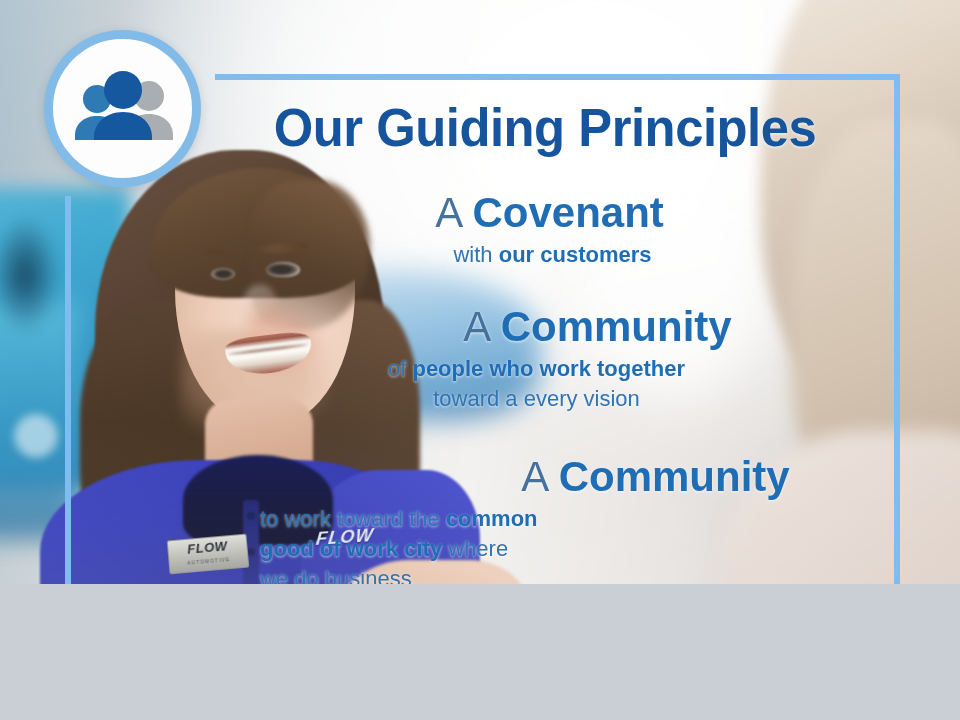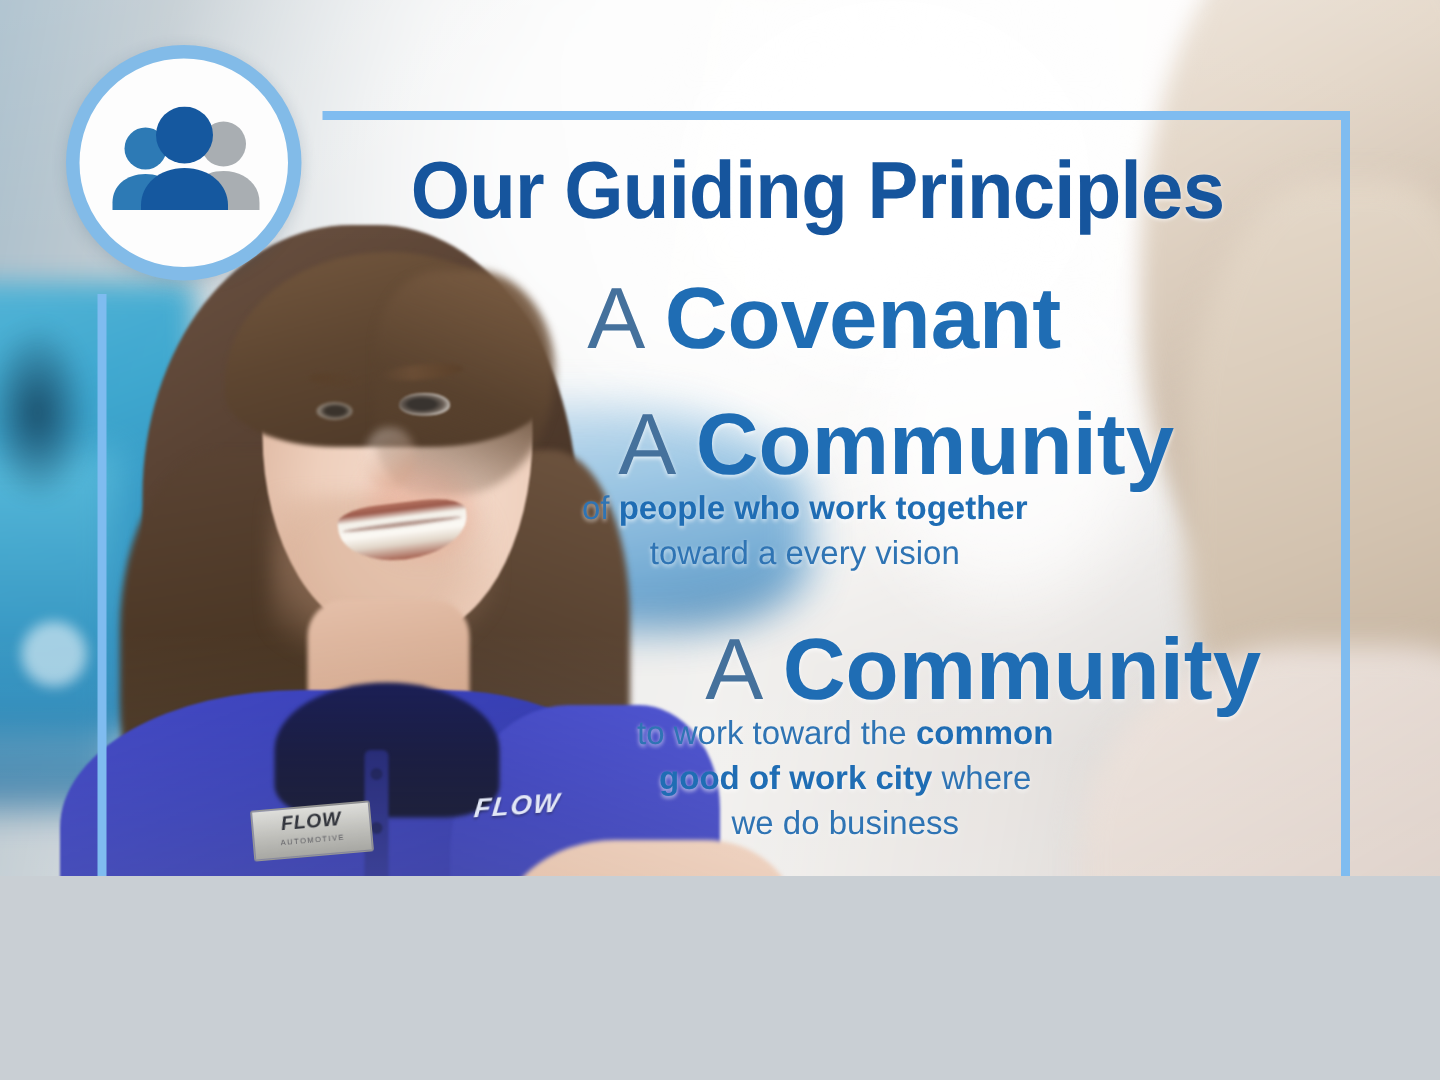--- a/index.html
+++ b/index.html
@@ -338,21 +338,21 @@
     transform:scaleX(.94);
     transform-origin:center;
     text-shadow:0 1px 3px rgba(255,255,255,.75);
   }
 
   .principles{ position:absolute; left:260px; top:186px; width:615px; }
   .principle{ margin-bottom:6px; }
 
   .p-head{
     text-align:center;
-    font-size:58px;
+    font-size:42px;
     line-height:54px;
     color:#2c77ba;
     text-shadow:0 1px 3px rgba(255,255,255,.7);
   }
   .p-head .art{ font-weight:normal; color:#45719c; }
   .p-head .word{ font-weight:bold; color:#1f6db4; }
 
   .p-sub{
     text-align:center;
     font-size:22px;
@@ -361,21 +361,21 @@
     text-shadow:0 1px 3px rgba(255,255,255,.7);
   }
   .p-sub b{ font-weight:bold; color:#1f6db4; }
 
   
   #pr-0 .p-head{ text-align:center; transform:translateX(-18px); }
   #pr-0 .p-sub { text-align:center; transform:translateX(-15px); }
   #pr-1 .p-head{ text-align:center; transform:translateX(30px); }
   #pr-1 .p-sub { text-align:center;  padding-right:62px; }
   #pr-2 .p-head{ text-align:center; transform:translateX(88px); }
-  #pr-2 .p-sub { text-align:center;  padding-right:8px; }
+  #pr-2 .p-sub { text-align:left;  padding-right:8px; }
 
   #pr-0{ margin-top:0px; }
   #pr-1{ margin-top:30px; }
   #pr-2{ margin-top:36px; }
 </style>
 </head>
 <body>
 
 <div id="stage">
 
@@ -459,20 +459,23 @@
 
   <div class="title">Our Guiding Principles</div>
 
   <div class="principles">
 
     <div class="principle" id="pr-0">
       <div class="p-head">
         <span class="art">A</span>
         <span class="word">Covenant</span>
       </div>
+      <div class="p-sub">
+        <div><span>with </span><b>our customers</b></div>
+      </div>
     </div>
 
     <div class="principle" id="pr-1">
       <div class="p-head">
         <span class="art">A</span>
         <span class="word">Community</span>
       </div>
       <div class="p-sub">
         <div><span>of </span><b>people who work together</b></div>
         <div><span>toward a every vision</span></div>

